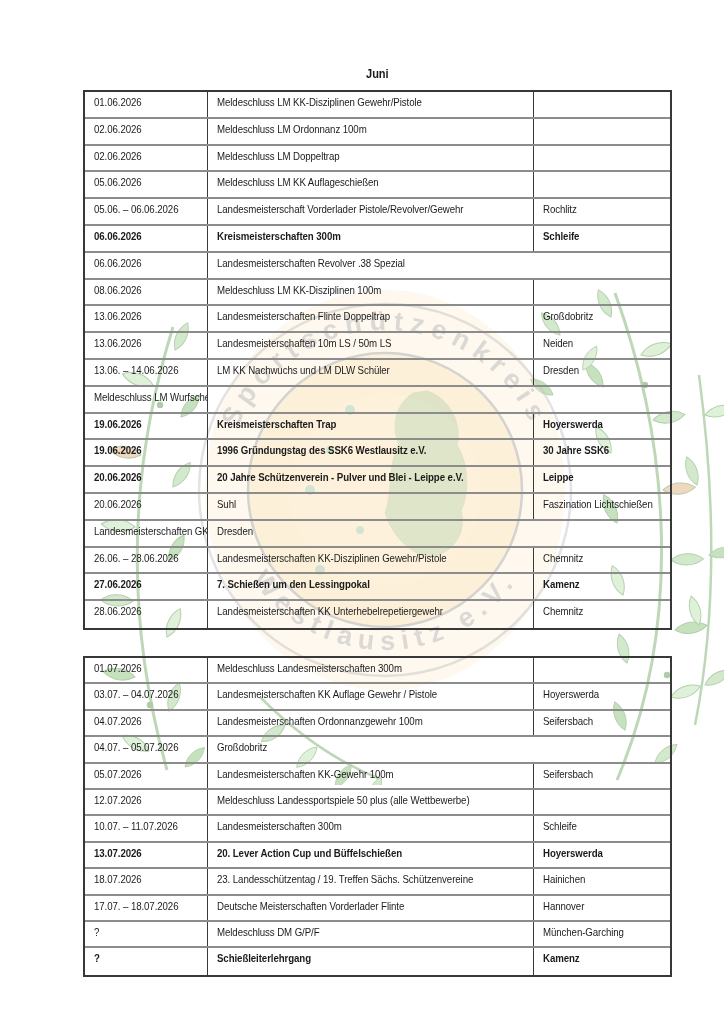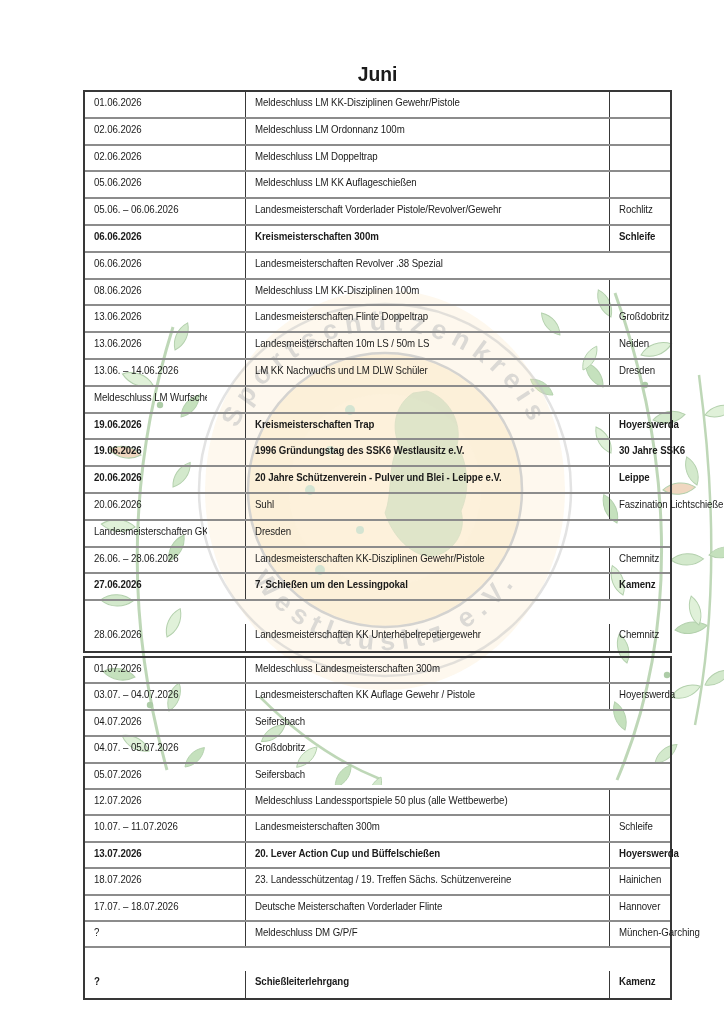--- a/index.html
+++ b/index.html
@@ -22,37 +22,36 @@
   .wm-arc-text {
     font-family: "Liberation Sans", "DejaVu Sans", sans-serif;
     font-weight: 700;
     font-size: 27px;
     letter-spacing: 7px;
     fill: #8a8a8a;
   }
   .month-title {
     position: absolute; left: 83px; width: 589px;
     text-align: center;
-    font-size: 21px; font-weight: 700;
+    font-size: 12px; font-weight: 700;
     line-height: 20px;
   }
   .month-title > span { display: inline-block; transform: scaleX(0.92); transform-origin: 50% 50%; }
   .cal-table {
     position: absolute; left: 83px; width: 589px;
     border: 2px solid #383838;
     background: transparent;
   }
   .row {
     display: grid;
     grid-template-columns: 122px 326px 137px;
     height: var(--rh, 26.8px);
     border-bottom: 2px solid #8c8c8c;
-    gap: 38px;
-  }
-  .row:last-child { border-bottom: none; margin-top: 23px; }
+  }
+  .row:last-child { border-bottom: none; }
   .cell {
     padding: 4px 4px 0 9px;
     font-size: 11px;
     line-height: 1.15;
     overflow: hidden;
   }
   .cell + .cell { border-left: 1.5px solid #383838; }
   .cell > span {
     display: inline-block;
     transform: scaleX(0.88);
@@ -266,28 +265,30 @@
     <div class="cell"><span>Meldeschluss Landesmeisterschaften 300m</span></div>
     <div class="cell"><span></span></div>
   </div>
       <div class="row">
     <div class="cell"><span>03.07. – 04.07.2026</span></div>
     <div class="cell"><span>Landesmeisterschaften KK Auflage Gewehr / Pistole</span></div>
     <div class="cell"><span>Hoyerswerda</span></div>
   </div>
       <div class="row">
     <div class="cell"><span>04.07.2026</span></div>
+    <div class="cell"><span>Landesmeisterschaften Ordonnanzgewehr 100m</span></div>
     <div class="cell"><span>Seifersbach</span></div>
   </div>
       <div class="row">
     <div class="cell"><span>04.07. – 05.07.2026</span></div>
     <div class="cell"><span>Großdobritz</span></div>
   </div>
       <div class="row">
     <div class="cell"><span>05.07.2026</span></div>
+    <div class="cell"><span>Landesmeisterschaften KK-Gewehr 100m</span></div>
     <div class="cell"><span>Seifersbach</span></div>
   </div>
       <div class="row">
     <div class="cell"><span>12.07.2026</span></div>
     <div class="cell"><span>Meldeschluss Landessportspiele 50 plus (alle Wettbewerbe)</span></div>
     <div class="cell"><span></span></div>
   </div>
       <div class="row">
     <div class="cell"><span>10.07. – 11.07.2026</span></div>
     <div class="cell"><span>Landesmeisterschaften 300m</span></div>

